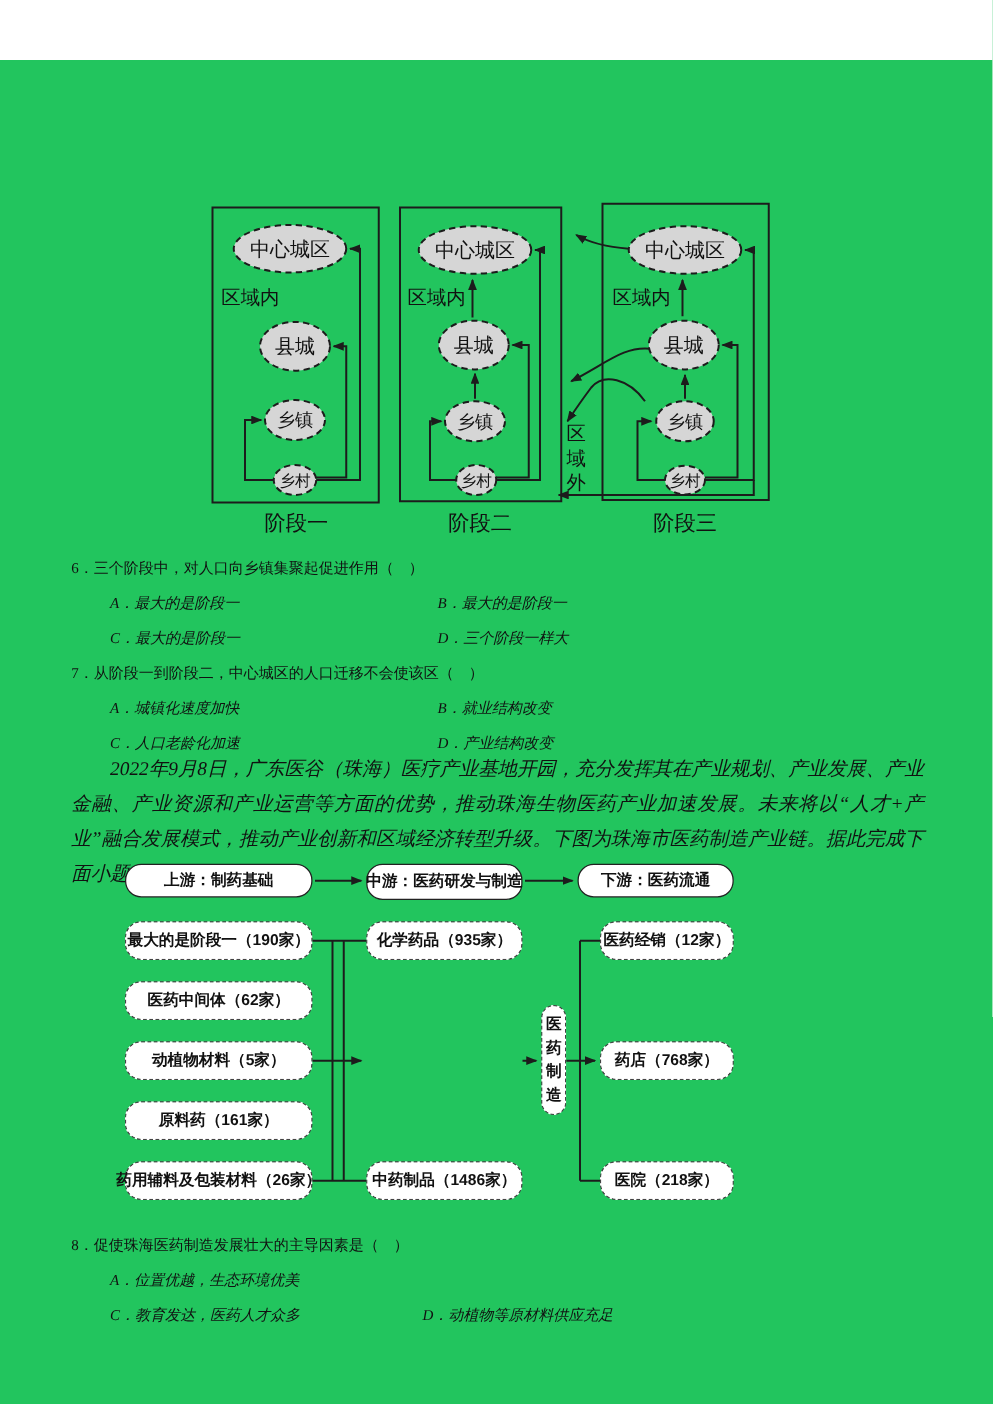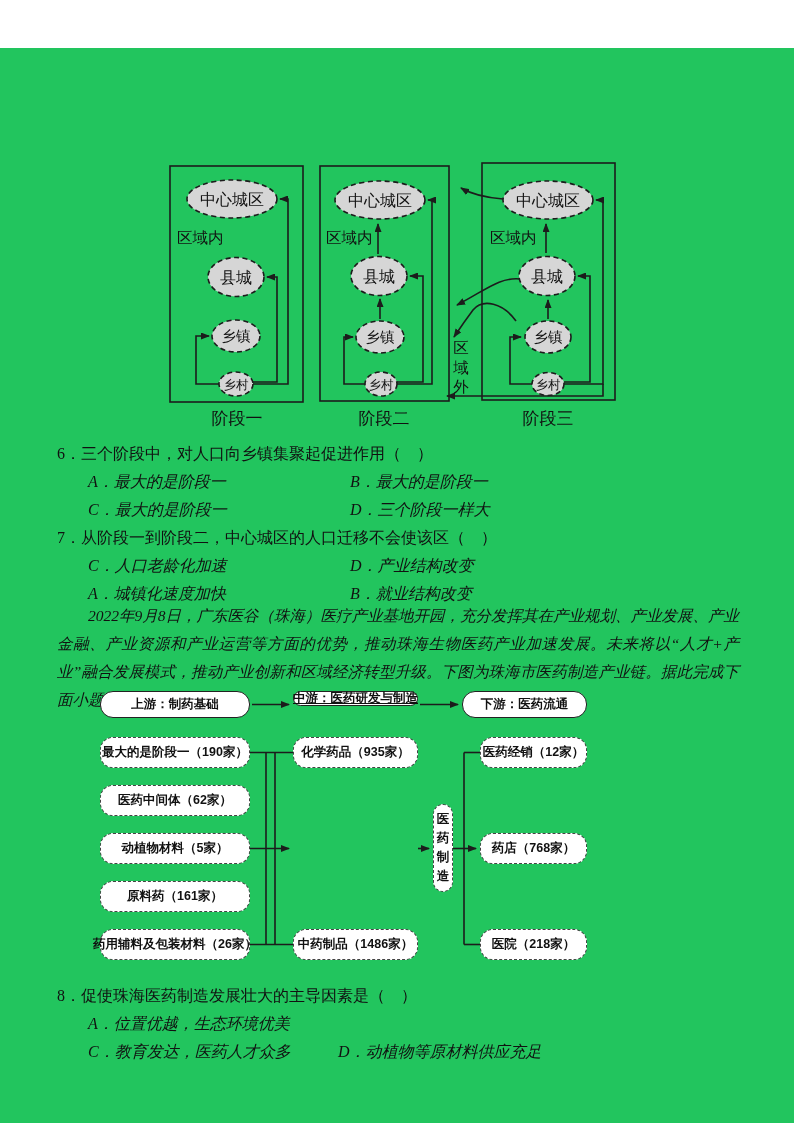--- a/index.html
+++ b/index.html
@@ -6,21 +6,21 @@
   .page{position:relative;width:794px;height:1123px;background:#22c55e;overflow:hidden;
         font-family:"Liberation Serif","DejaVu Serif",serif;color:#111;margin-top:48px;}
   svg{position:absolute;left:0;top:0;}
   .fig1-svg{left:0;top:0;width:794px;height:400px;}
   .fig1-svg text{font-family:"Liberation Sans","DejaVu Sans",sans-serif;fill:#111;}
   .node{fill:#d6d6d6;stroke:#1c1c1c;stroke-width:1.6;stroke-dasharray:5 3.5;}
   .stagebox{fill:none;stroke:#1c1c1c;stroke-width:1.6;}
   .cn{stroke:#1c1c1c;stroke-width:1.6;fill:none;}
   .v-label{position:absolute;width:18px;word-break:break-all;text-align:center;
            font-family:"Liberation Sans","DejaVu Sans",sans-serif;color:#111;}
-  .qblock{position:absolute;left:57px;width:700px;font-size:16px;line-height:28px;}
+  .qblock{position:absolute;left:57px;width:700px;font-size:12px;line-height:28px;}
   .qline{height:28px;white-space:nowrap;}
   .optrow{height:28px;position:relative;padding-left:31px;white-space:nowrap;font-style:italic;}
   .optB{position:absolute;left:293px;top:0;}
   .q8 .optB{left:281px;}
   .passage{position:absolute;left:57px;top:554px;width:682px;font-size:15.5px;
            line-height:28px;text-indent:2em;text-align:justify;font-style:italic;
            font-family:"Liberation Serif","DejaVu Serif",serif;}
   .flowchart{position:absolute;left:95px;top:638px;width:510px;height:290px;
              font-family:"Liberation Sans","DejaVu Sans",sans-serif;}
   .fc-lines{width:510px;height:290px;}
@@ -110,26 +110,26 @@
     <div class="optrow">
       <span>A．最大的是阶段一</span>
       <span class="optB">B．最大的是阶段一</span>
     </div>
     <div class="optrow">
       <span>C．最大的是阶段一</span>
       <span class="optB">D．三个阶段一样大</span>
     </div>
     <div class="qline">7．从阶段一到阶段二，中心城区的人口迁移不会使该区（　）</div>
     <div class="optrow">
+      <span>A．城镇化速度加快</span>
+      <span class="optB">B．就业结构改变</span>
+    </div>
+    <div class="optrow">
       <span>C．人口老龄化加速</span>
       <span class="optB">D．产业结构改变</span>
-    </div>
-    <div class="optrow">
-      <span>A．城镇化速度加快</span>
-      <span class="optB">B．就业结构改变</span>
     </div>
   </div>
 
   <div class="passage">2022年9月8日，广东医谷（珠海）医疗产业基地开园，充分发挥其在产业规划、产业发展、产业金融、产业资源和产业运营等方面的优势，推动珠海生物医药产业加速发展。未来将以“人才+产业”融合发展模式，推动产业创新和区域经济转型升级。下图为珠海市医药制造产业链。据此完成下面小题。</div>
 
   <div class="flowchart">
     <svg class="fc-lines" viewBox="0 0 510 290">
       <defs>
         <marker id="ah2" markerWidth="9" markerHeight="7" refX="8" refY="3.5" orient="auto" markerUnits="userSpaceOnUse">
           <path d="M0,0 L9,3.5 L0,7 Z" fill="#1c1c1c"></path>
@@ -142,21 +142,21 @@
       <line class="cn" x1="155" y1="258.5" x2="198" y2="258.5"></line>
       <line class="cn" x1="171" y1="66.5" x2="171" y2="258.5"></line>
       <line class="cn" x1="180" y1="66.5" x2="180" y2="258.5"></line>
       <line class="cn" x1="323" y1="162.5" x2="334" y2="162.5" marker-end="url(#ah2)"></line>
       <line class="cn" x1="358" y1="162.5" x2="381" y2="162.5" marker-end="url(#ah2)"></line>
       <line class="cn" x1="369" y1="66.5" x2="369" y2="258.5"></line>
       <line class="cn" x1="369" y1="66.5" x2="385" y2="66.5"></line>
       <line class="cn" x1="369" y1="258.5" x2="385" y2="258.5"></line>
     </svg>
     <div class="fc-box fc-solid" style="left:5px;top:5px;width:150px;height:27px;">上游：制药基础</div>
-    <div class="fc-box fc-solid" style="left:198px;top:5px;width:125px;height:15px;text-decoration:underline;">中游：医药研发与制造</div>
+    <div class="fc-box fc-solid" style="left:198px;top:5px;width:125px;height:29px;">中游：医药研发与制造</div>
     <div class="fc-box fc-solid" style="left:367px;top:5px;width:125px;height:27px;">下游：医药流通</div>
 
     <div class="fc-box fc-dash" style="left:5px;top:51px;width:150px;height:31px;">最大的是阶段一（190家）</div>
     <div class="fc-box fc-dash" style="left:5px;top:99px;width:150px;height:31px;">医药中间体（62家）</div>
     <div class="fc-box fc-dash" style="left:5px;top:147px;width:150px;height:31px;">动植物材料（5家）</div>
     <div class="fc-box fc-dash" style="left:5px;top:195px;width:150px;height:31px;">原料药（161家）</div>
     <div class="fc-box fc-dash" style="left:5px;top:243px;width:150px;height:31px;">药用辅料及包装材料（26家）</div>
 
     <div class="fc-box fc-dash" style="left:198px;top:51px;width:125px;height:31px;">化学药品（935家）</div>
     <div class="fc-box fc-dash" style="left:198px;top:243px;width:125px;height:31px;">中药制品（1486家）</div>

